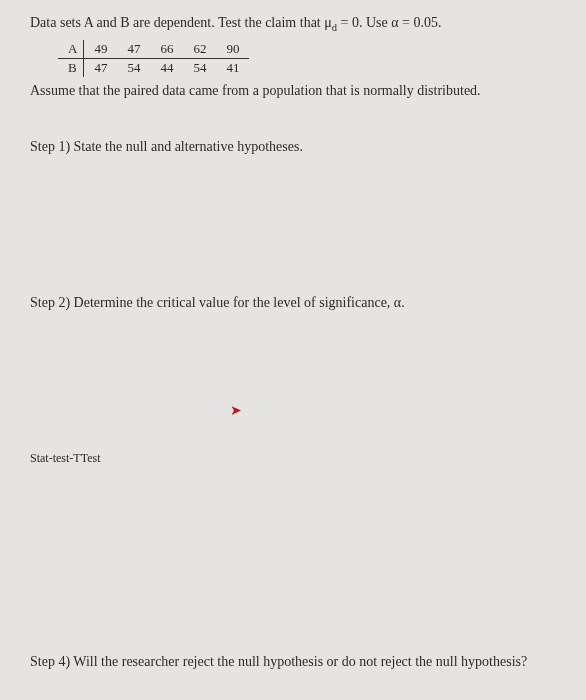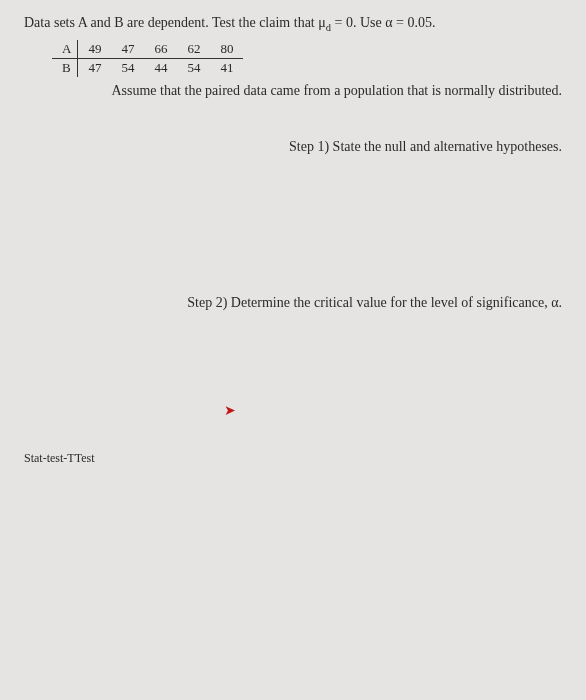--- a/index.html
+++ b/index.html
@@ -6,21 +6,21 @@
       margin: 0;
       padding: 0;
       font-family: Georgia, 'Times New Roman', serif;
       background: #d8d6d4;
       width: 586px;
       height: 700px;
       box-sizing: border-box;
     }
     .page {
       background: #e6e4e2;
-      padding: 12px 24px;
+      padding: 12px 30px;
       width: 100%;
       height: 100%;
       box-sizing: border-box;
       color: #2a2a2a;
     }
     .intro {
       font-size: 14px;
       line-height: 1.5;
       margin-bottom: 4px;
     }
@@ -39,26 +39,24 @@
       border-right: 1px solid #333;
       padding-right: 6px;
       text-align: left;
     }
     .data-table tr:first-child td {
       border-bottom: 1px solid #333;
     }
     .assume {
       font-size: 14px;
       margin-bottom: 40px;
-      text-align: right;
     }
     .step {
       font-size: 14px;
       margin-bottom: 140px;
-      text-align: right;
     }
     .step-last {
       font-size: 14px;
       margin-bottom: 0;
       position: absolute;
       bottom: 18px;
     }
     .step3 {
       margin-bottom: 0;
     }
@@ -89,38 +87,39 @@
   <div class="intro">Data sets A and B are dependent. Test the claim that μ<sub>d</sub> = 0. Use α = 0.05.</div>
 
   <table class="data-table">
     <tbody>
           <tr>
       <td class="row-label">A</td>
       <td>49</td>
       <td>47</td>
       <td>66</td>
       <td>62</td>
-      <td>80</td>
+      <td>90</td>
     </tr>
     <tr>
       <td class="row-label">B</td>
       <td>47</td>
       <td>54</td>
       <td>44</td>
       <td>54</td>
       <td>41</td>
     </tr>
   </tbody>
       </table>
 
   <div class="assume">Assume that the paired data came from a population that is normally distributed.</div>
 
   <div class="step">Step 1) State the null and alternative hypotheses.</div>
 
   <div class="step">Step 2) Determine the critical value for the level of significance, α.</div>
 
   <div class="stat-line">Stat-test-TTest</div>
 
+  <div class="step-last">Step 4) Will the researcher reject the null hypothesis or do not reject  the null hypothesis?</div>
 
   <span class="cursor">➤</span>
 
 </div>
 </div>
 
 </body></html>

